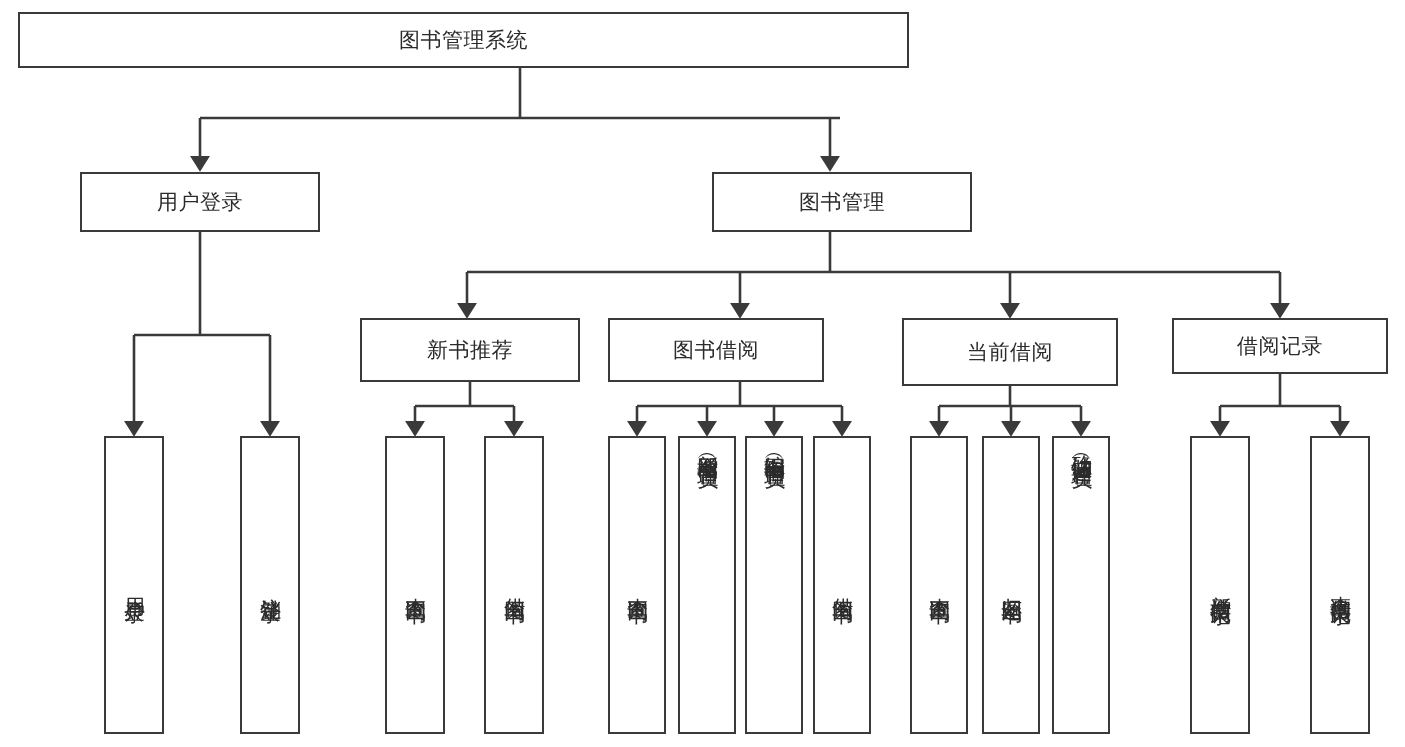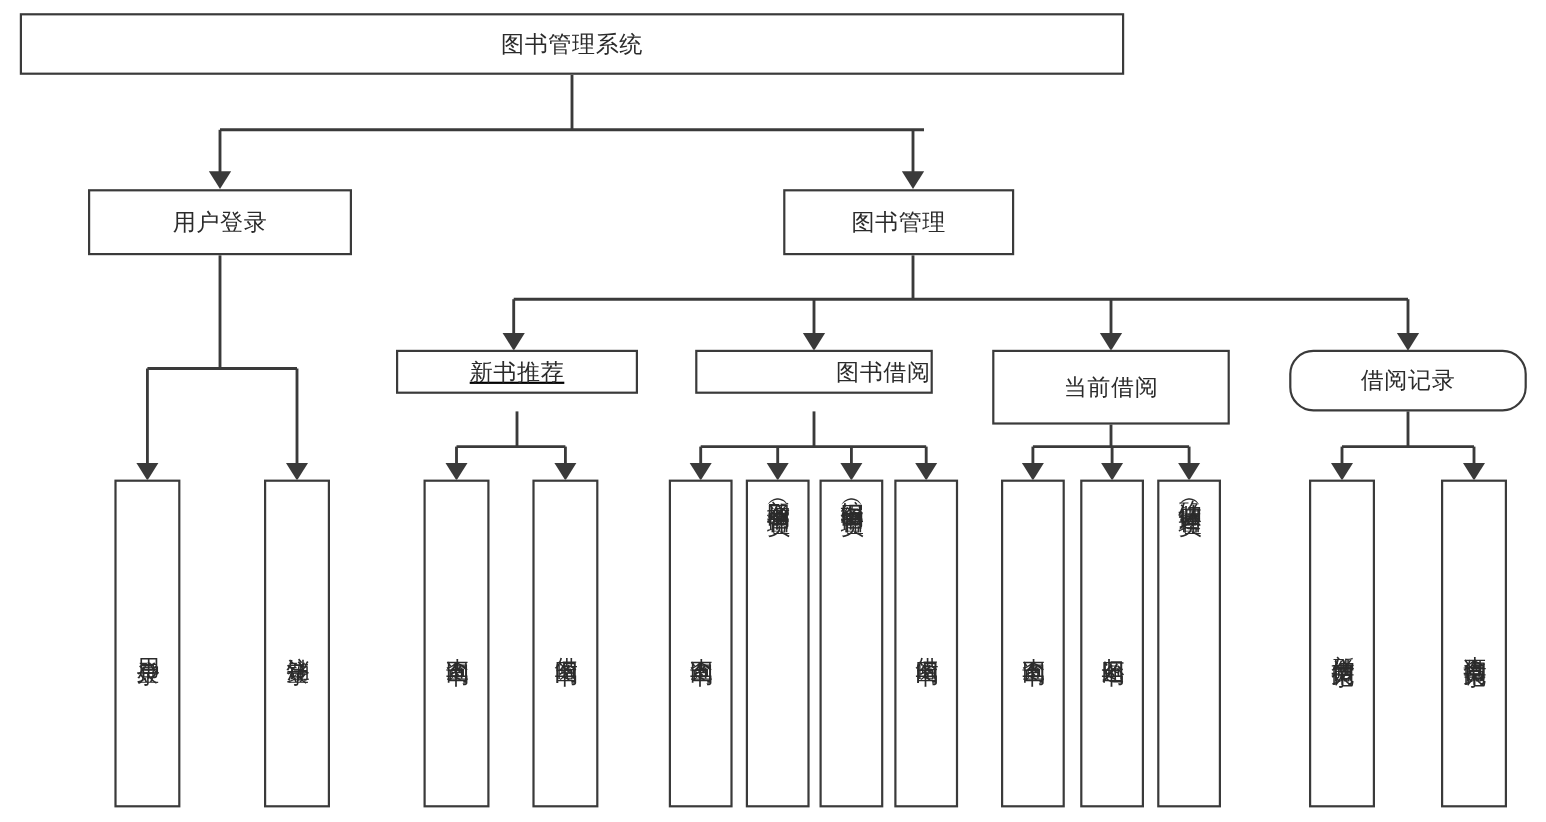--- a/index.html
+++ b/index.html
@@ -118,41 +118,41 @@
       <path d="M1011,406 L1011,429" marker-end="url(#arrow)"></path>
       <path d="M1081,406 L1081,429" marker-end="url(#arrow)"></path>
 
       <path d="M1280,374 L1280,406"></path>
       <path d="M1220,406 L1340,406"></path>
       <path d="M1220,406 L1220,429" marker-end="url(#arrow)"></path>
       <path d="M1340,406 L1340,429" marker-end="url(#arrow)"></path>
     </g>
   </svg>
 
-  <div class="node-box" style="left:18px; top:12px; width:1004px; height:56px;">
+  <div class="node-box" style="left:18px; top:12px; width:891px; height:56px;">
     <span class="node-label-h">图书管理系统</span>
   </div>
 
   <div class="node-box" style="left:80px; top:172px; width:240px; height:60px;">
     <span class="node-label-h">用户登录</span>
   </div>
-  <div class="node-box" style="left:712px; top:172px; width:210px; height:60px;">
+  <div class="node-box" style="left:712px; top:172px; width:260px; height:60px;">
     <span class="node-label-h">图书管理</span>
   </div>
 
-  <div class="node-box" style="left:360px; top:318px; width:220px; height:40px;text-decoration:underline;">
+  <div class="node-box" style="left:360px; top:318px; width:220px; height:64px;">
     <span class="node-label-h">新书推荐</span>
   </div>
-  <div class="node-box" style="left:632px; top:318px; width:216px; height:40px;justify-content:flex-end;">
+  <div class="node-box" style="left:608px; top:318px; width:216px; height:64px;">
     <span class="node-label-h">图书借阅</span>
   </div>
   <div class="node-box" style="left:902px; top:318px; width:216px; height:68px;">
     <span class="node-label-h">当前借阅</span>
   </div>
-  <div class="node-box" style="left:1172px; top:318px; width:216px; height:56px;border-radius:22px;">
+  <div class="node-box" style="left:1172px; top:318px; width:216px; height:56px;">
     <span class="node-label-h">借阅记录</span>
   </div>
 
   <div class="node-box leaf-box center-v" style="left:104px; top:436px; width:60px; height:298px;">
     <span class="node-label-v">用户登录</span>
   </div>
   <div class="node-box leaf-box center-v" style="left:240px; top:436px; width:60px; height:298px;">
     <span class="node-label-v">注销登录</span>
   </div>
 

